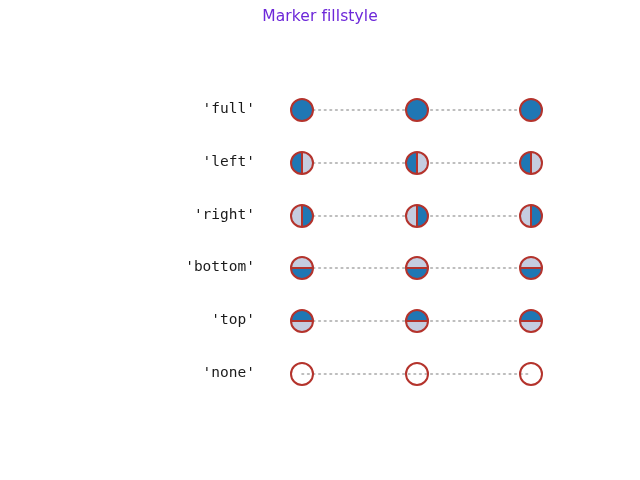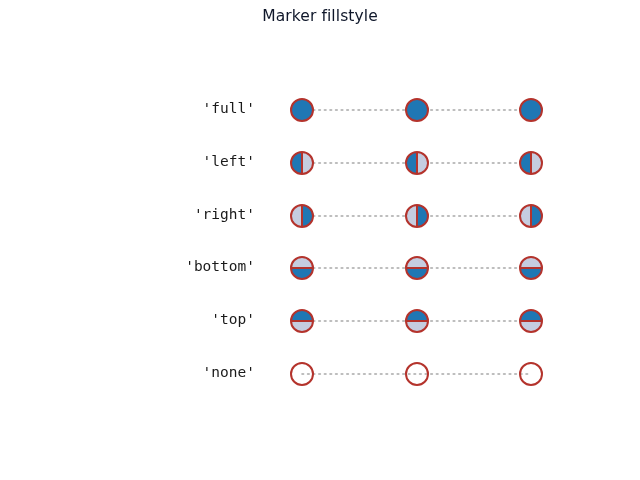--- a/index.html
+++ b/index.html
@@ -15,21 +15,21 @@
     overflow: hidden;
     font-family: "DejaVu Sans", "Liberation Sans", sans-serif;
   }
   #chart-title {
     position: absolute;
     left: 0;
     top: 7px;
     width: 640px;
     text-align: center;
     font-size: 15.5px;
-    color: #0f172a;
+    color: #6d28d9;
     font-family: "DejaVu Sans", "Liberation Sans", sans-serif;
     letter-spacing: 0.1px;
   }
   .row {
     position: absolute;
     left: 0;
     width: 640px;
     height: 0;
   }
   .row-label {

